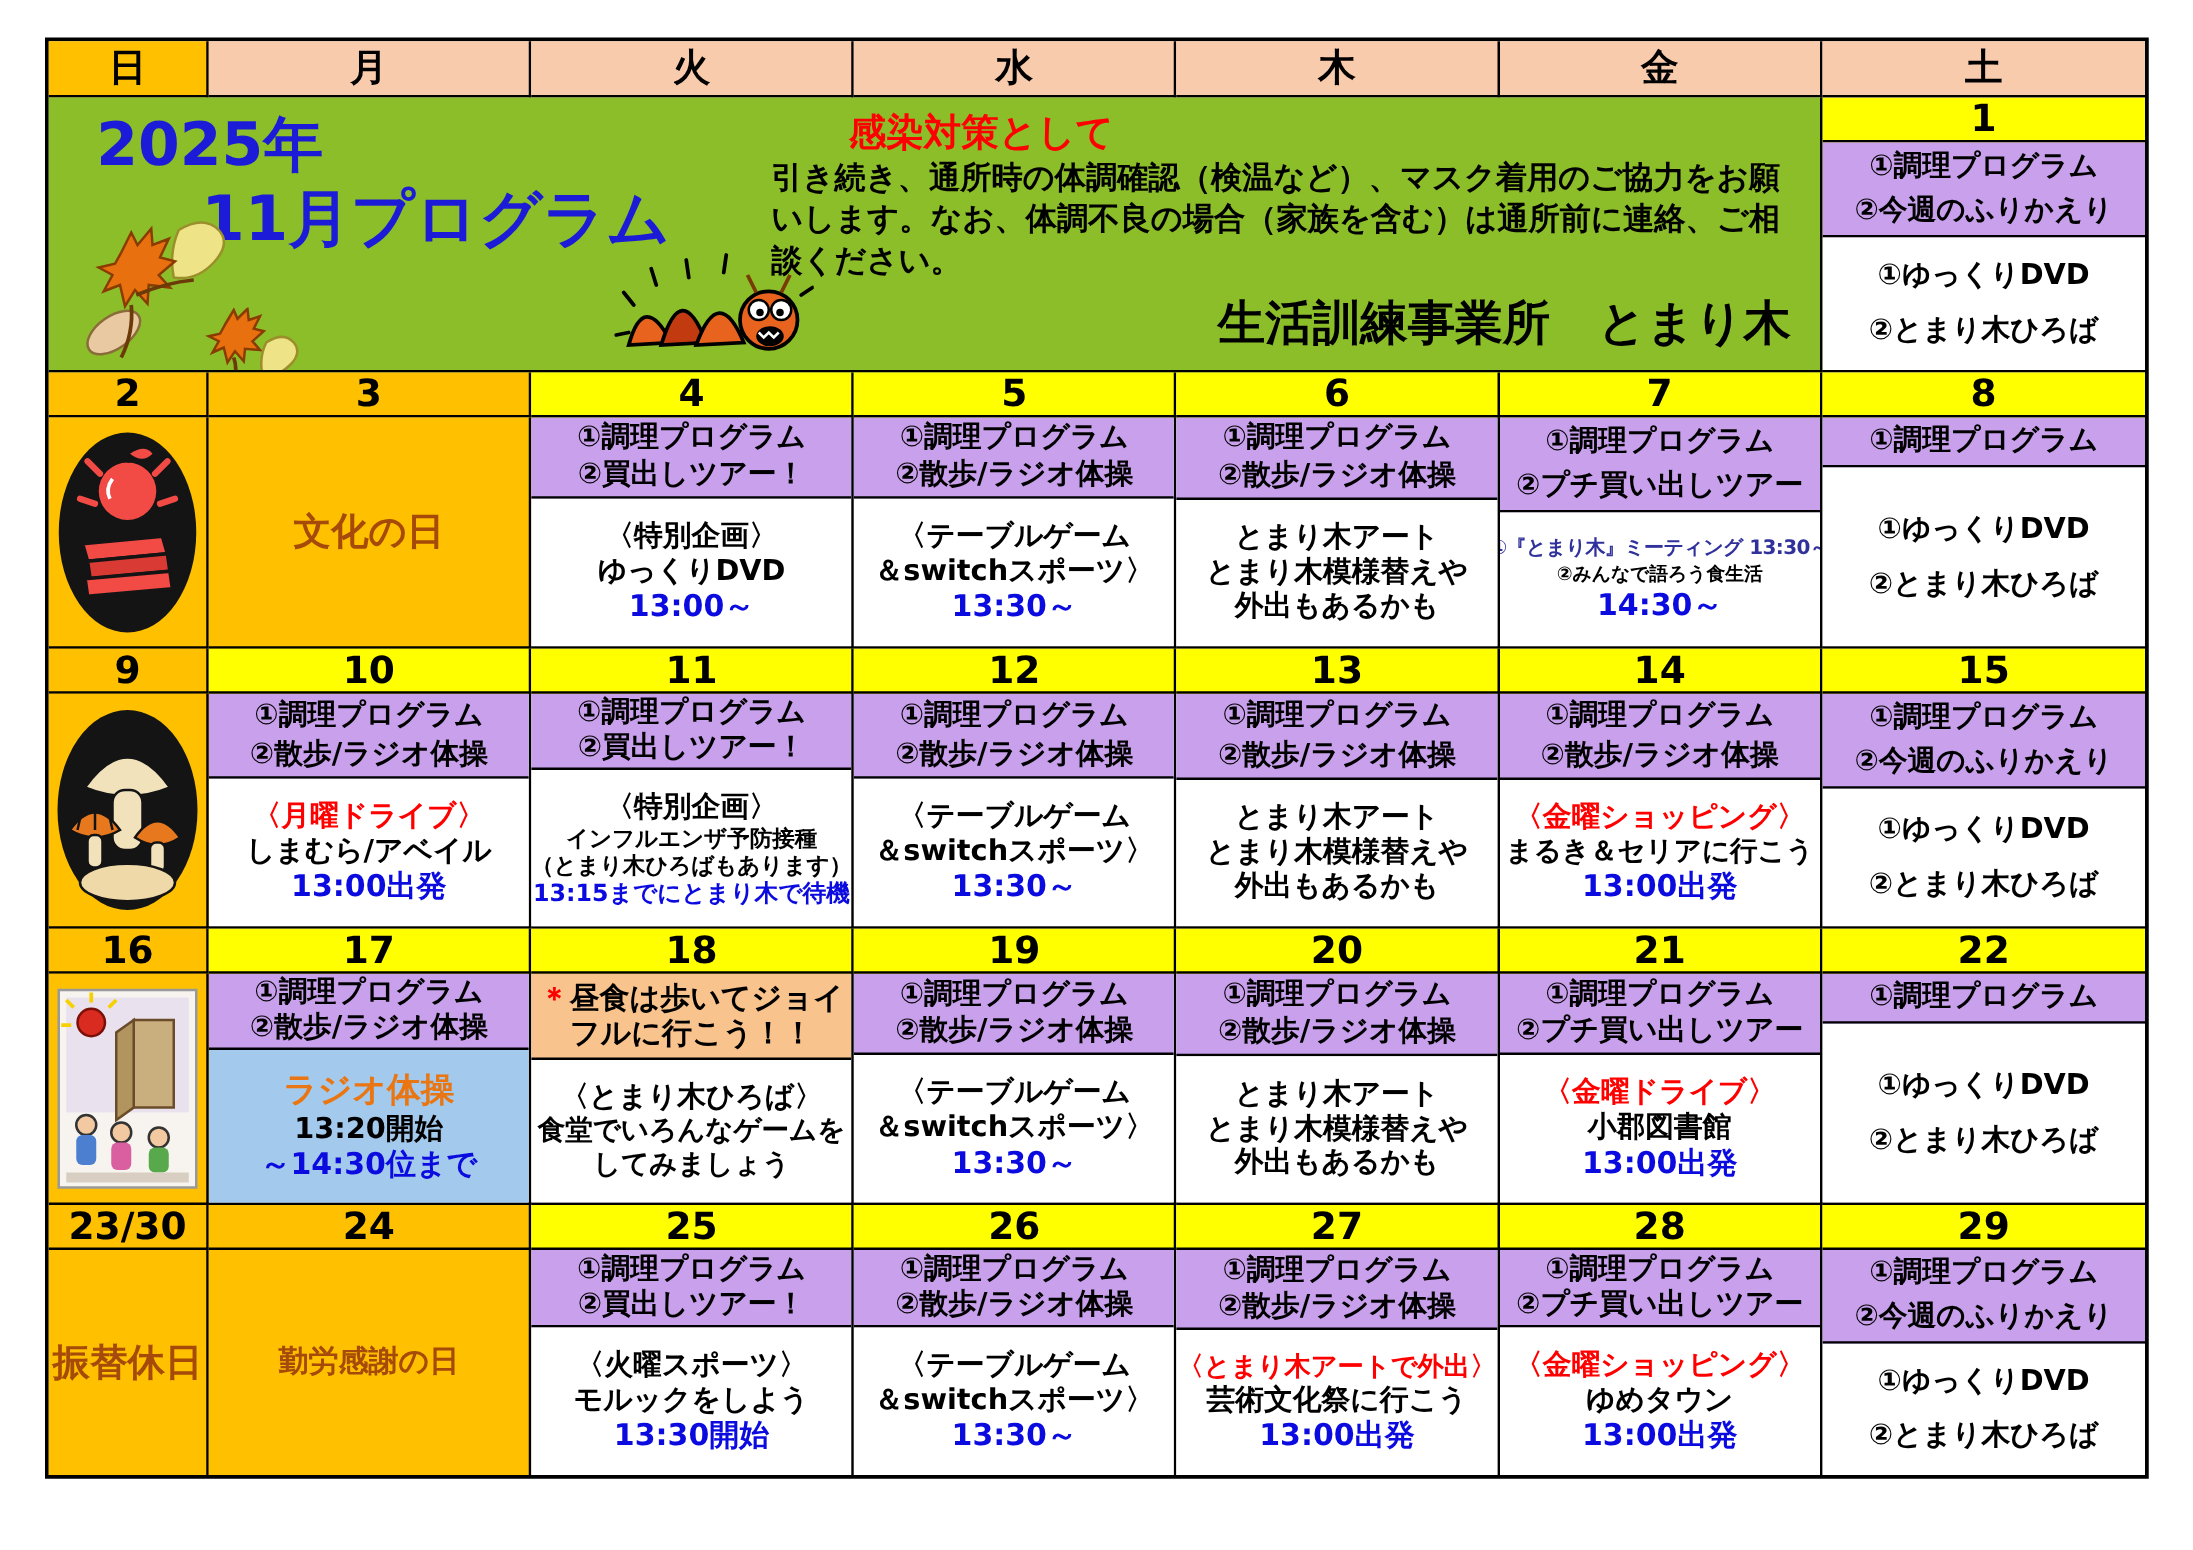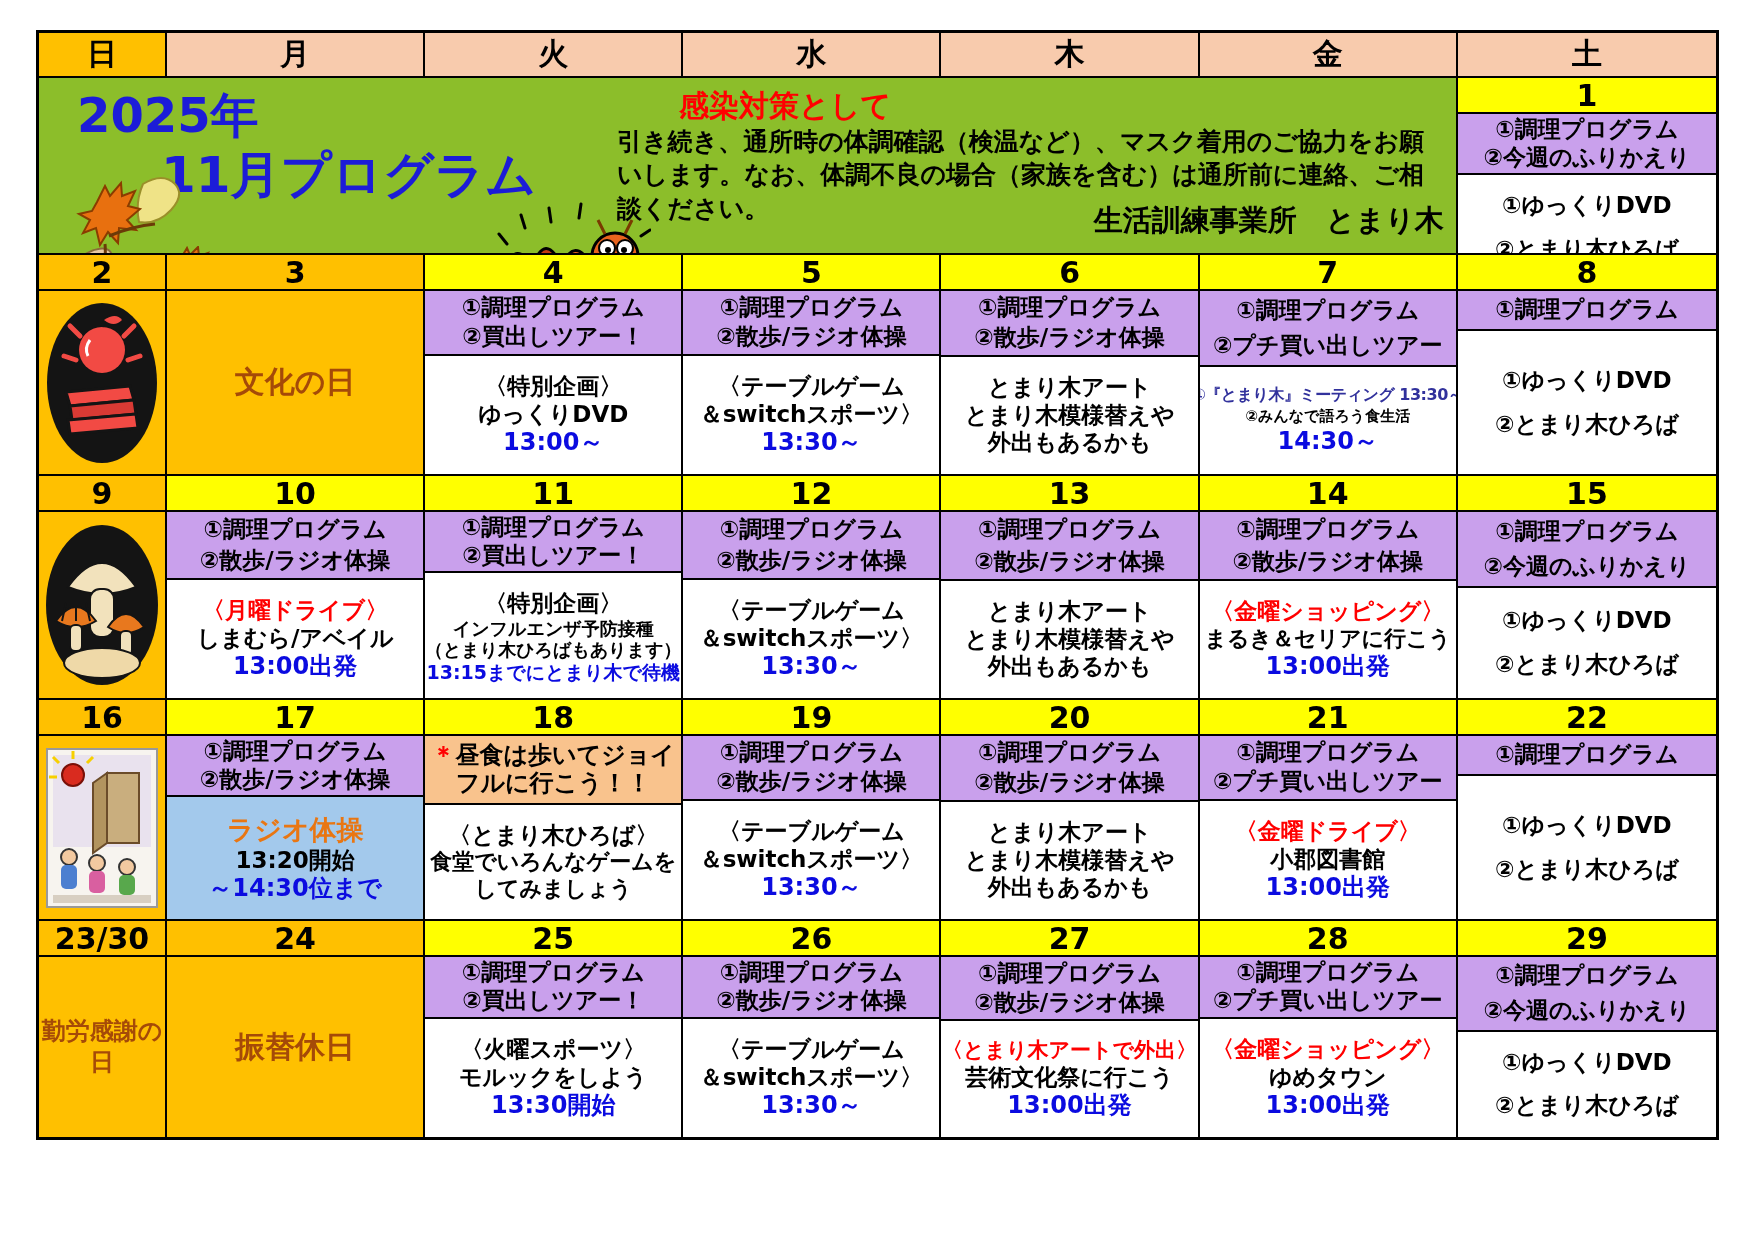--- a/index.html
+++ b/index.html
@@ -15,27 +15,27 @@
   .band .cell:last-child { border-right:none; }
   #calendar .band:last-child > .cell { border-bottom:none; }
 
   
   .dow { height:45px; display:flex; align-items:center; justify-content:center; font-size:30px; }
   .bg-orange { background:#FFC000; }
   .bg-peach  { background:#F8CBAD; }
   .bg-yellow { background:#FFFF00; }
 
   
-  .wk1 { height:177px; }
+  .wk1 { height:220px; }
   .banner { grid-column:1/7; background:#8CBE2A; position:relative; }
   .t-year  { position:absolute; left:38px;  top:6px;  font-size:48px; color:#1C1CD8; }
   .t-month { position:absolute; left:122px; top:64px; font-size:50px; color:#1C1CD8; }
   .n-head  { position:absolute; left:640px; top:8px;  font-size:30px; color:#FF0000; }
   .n-body  { position:absolute; left:578px; top:47px; width:828px; font-size:25px; line-height:1.33; }
-  .n-sign  { position:absolute; right:12px; bottom:12px; font-size:29px; }
+  .n-sign  { position:absolute; right:23px; bottom:12px; font-size:38px; }
   .clip-leaves   { position:absolute; left:18px;  top:96px; }
   .clip-leaves2  { position:absolute; left:118px; top:168px; }
   .clip-cater    { position:absolute; left:452px; top:98px; }
 
   .sat1 { display:flex; flex-direction:column; }
   .dnum { height:36px; background:#FFFF00; display:flex; align-items:center; justify-content:center;
           font-size:30px; border-bottom:2px solid #000; }
 
   
   .daterow .cell { height:36px; display:flex; align-items:center; justify-content:center; font-size:30px; }
@@ -412,24 +412,24 @@
     <div class="cell bg-orange">24</div>
     <div class="cell bg-yellow">25</div>
     <div class="cell bg-yellow">26</div>
     <div class="cell bg-yellow">27</div>
     <div class="cell bg-yellow">28</div>
     <div class="cell bg-yellow">29</div>
   </div>
 
   <div class="band wk5">
     <div class="cell or-cell">
+      <div class="brown hol30">振替休日</div>
+    </div>
+    <div class="cell or-cell">
       <div class="brown hol24">勤労感謝の日</div>
-    </div>
-    <div class="cell or-cell">
-      <div class="brown hol30">振替休日</div>
     </div>
     <div class="cell day">
       <div class="am h2l">
         <div class="ln">①調理プログラム</div>
         <div class="ln">②買出しツアー！</div>
       </div>
       <div class="pm">
         <div class="ln">〈火曜スポーツ〉</div>
         <div class="ln">モルックをしよう</div>
         <div class="ln time">13:30開始</div>

